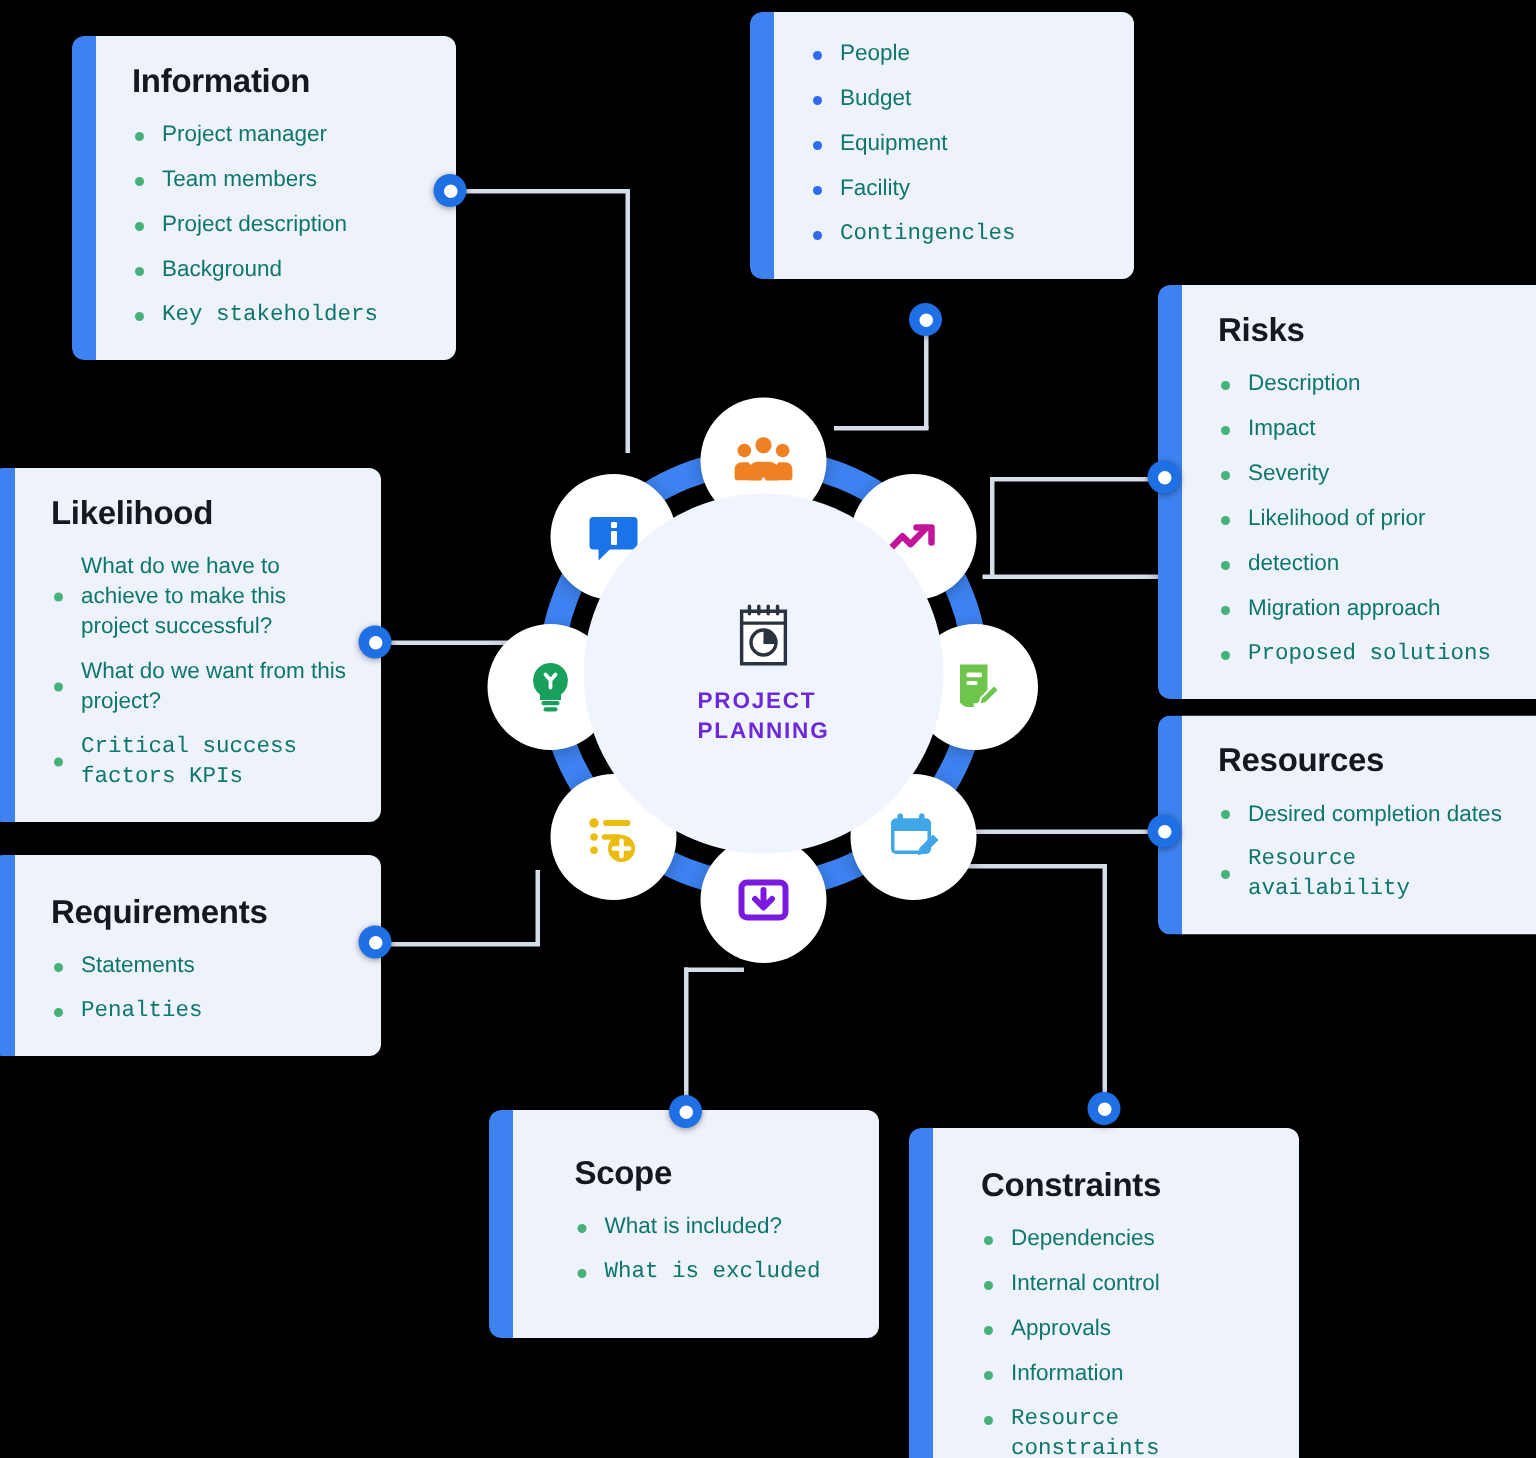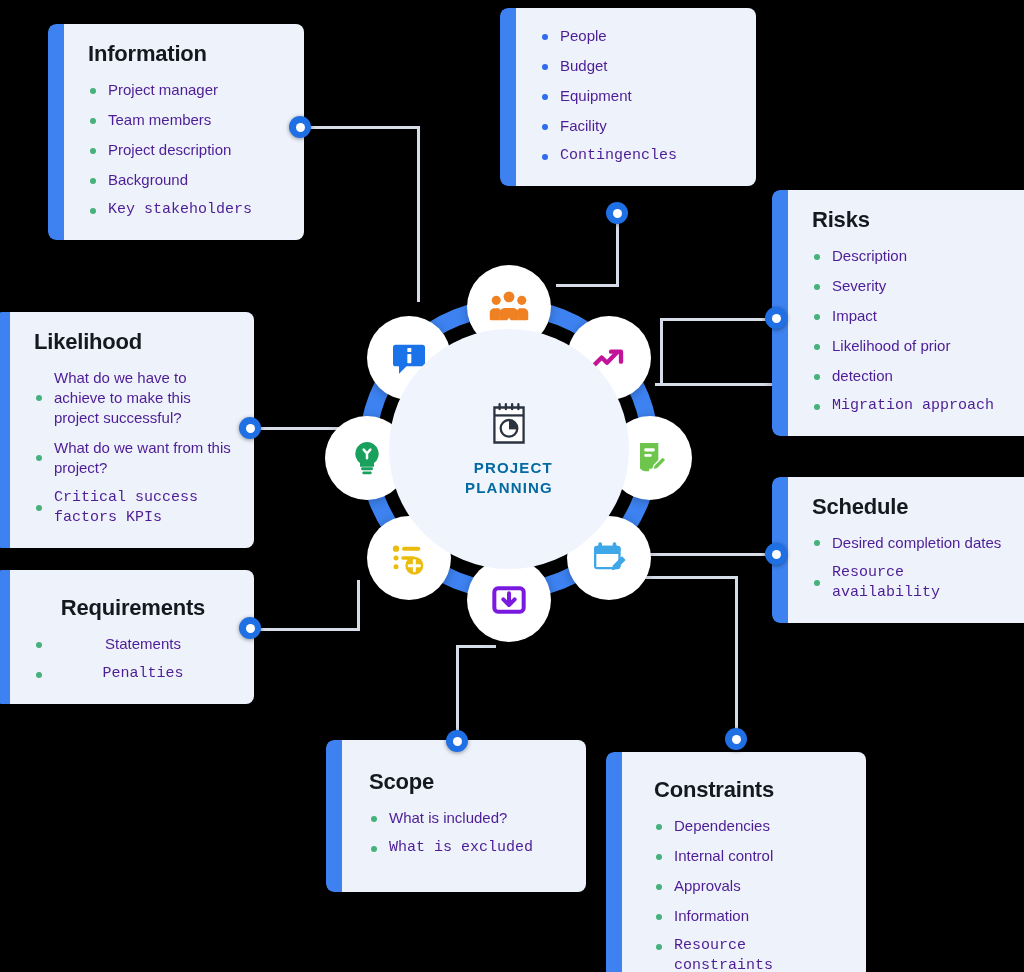--- a/index.html
+++ b/index.html
@@ -9,21 +9,21 @@
 
   
   .card{position:absolute;display:flex;border-radius:8px;overflow:hidden;
         box-shadow:0 2px 10px rgba(0,0,0,.35);}
   .card .bar{width:16px;flex:0 0 16px;border-radius:8px 0 0 8px;}
   .card .body{flex:1 1 auto;background:#eef2fb;padding:18px 22px 20px 24px;}
   .card h3{margin:0 0 14px 0;font-size:22px;font-weight:700;color:#14181f;
            letter-spacing:-.2px;line-height:1.1;}
   .card ul{margin:0;padding:0;list-style:none;}
   .card li{position:relative;padding-left:20px;margin:0 0 10px 0;
-           font-size:15px;line-height:1.33;color:#4c1d95;}
+           font-size:15px;line-height:1.33;color:#0f766e;}
   .card li:last-child{margin-bottom:0;font-family:Liberation Mono, monospace;}
   .card li::before{content:"";position:absolute;left:2px;top:.52em;
            width:6px;height:6px;border-radius:50%;background:#46b17b;}
   .card.bullets-blue li::before{background:#2f6bf0;}
   .card li.mid-dot::before{top:50%;transform:translateY(-50%);}
 
   
   .ln{position:absolute;background:#d7dce9;}
   .ln.h{height:3px;}
   .ln.v{width:3px;}
@@ -34,22 +34,22 @@
         box-shadow:0 1px 4px rgba(0,0,0,.4);}
   .node i{width:9px;height:9px;border-radius:50%;background:#fff;display:block;}
 
   
   #hub{position:absolute;left:318px;top:258px;width:382px;height:382px;}
   #ring{position:absolute;left:41px;top:41px;width:300px;height:300px;
         border-radius:50%;border:17px solid #3d82f0;box-sizing:border-box;}
   #core{position:absolute;left:71px;top:71px;width:240px;height:240px;
         border-radius:50%;background:#eff4fd;display:flex;flex-direction:column;
         align-items:center;justify-content:center;}
-  #core .lbl{font-size:15px;font-weight:700;letter-spacing:1.2px;color:#0369a1;
-             text-align:right;line-height:1.35;margin-top:8px;}
+  #core .lbl{font-size:15px;font-weight:700;letter-spacing:1.2px;color:#6d28d9;
+             text-align:left;line-height:1.35;margin-top:8px;}
   .orb{position:absolute;width:84px;height:84px;border-radius:50%;background:#fff;
        display:flex;align-items:center;justify-content:center;
        box-shadow:0 2px 10px rgba(0,0,0,.25);}
   .dot{position:absolute;width:13px;height:13px;border-radius:50%;}
 </style>
 </head>
 <body>
 
 <div id="stage">
 
@@ -206,66 +206,67 @@
       </ul>
     </div>
   </div>
 
   <div class="card" style="left:772px;top:190px;width:268px;">
     <div class="bar" style="background:#3d82f0;"></div>
     <div class="body">
       <h3>Risks</h3>
       <ul>
         <li>Description</li>
+        <li>Impact</li>
         <li>Severity</li>
-        <li>Impact</li>
         <li>Likelihood of prior</li>
         <li>detection</li>
         <li>Migration approach</li>
+        <li>Proposed solutions</li>
       </ul>
     </div>
   </div>
 
   <div class="card" style="left:-6px;top:312px;width:260px;">
     <div class="bar" style="background:#3d82f0;"></div>
     <div class="body">
       <h3>Likelihood</h3>
       <ul>
         <li class="mid-dot">What do we have to achieve to make this project successful?</li>
         <li class="mid-dot">What do we want from this project?</li>
         <li class="mid-dot">Critical success factors KPIs</li>
       </ul>
     </div>
   </div>
 
   <div class="card" style="left:772px;top:477px;width:268px;">
     <div class="bar" style="background:#3d82f0;"></div>
     <div class="body">
-      <h3>Schedule</h3>
+      <h3>Resources</h3>
       <ul>
         <li class="mid-dot">Desired completion dates</li>
         <li class="mid-dot">Resource availability</li>
       </ul>
     </div>
   </div>
 
   <div class="card" style="left:-6px;top:570px;width:260px;">
     <div class="bar" style="background:#3d82f0;"></div>
-    <div class="body" style="padding-top:26px;text-align:center;">
+    <div class="body" style="padding-top:26px;">
       <h3>Requirements</h3>
       <ul>
         <li>Statements</li>
         <li>Penalties</li>
       </ul>
     </div>
   </div>
 
   <div class="card" style="left:326px;top:740px;width:260px;">
     <div class="bar" style="background:#3d82f0;"></div>
-    <div class="body" style="padding:30px 22px 34px 27px;">
+    <div class="body" style="padding:30px 22px 34px 41px;">
       <h3>Scope</h3>
       <ul>
         <li>What is included?</li>
         <li>What is excluded</li>
       </ul>
     </div>
   </div>
 
   <div class="card" style="left:606px;top:752px;width:260px;">
     <div class="bar" style="background:#3d82f0;"></div>

